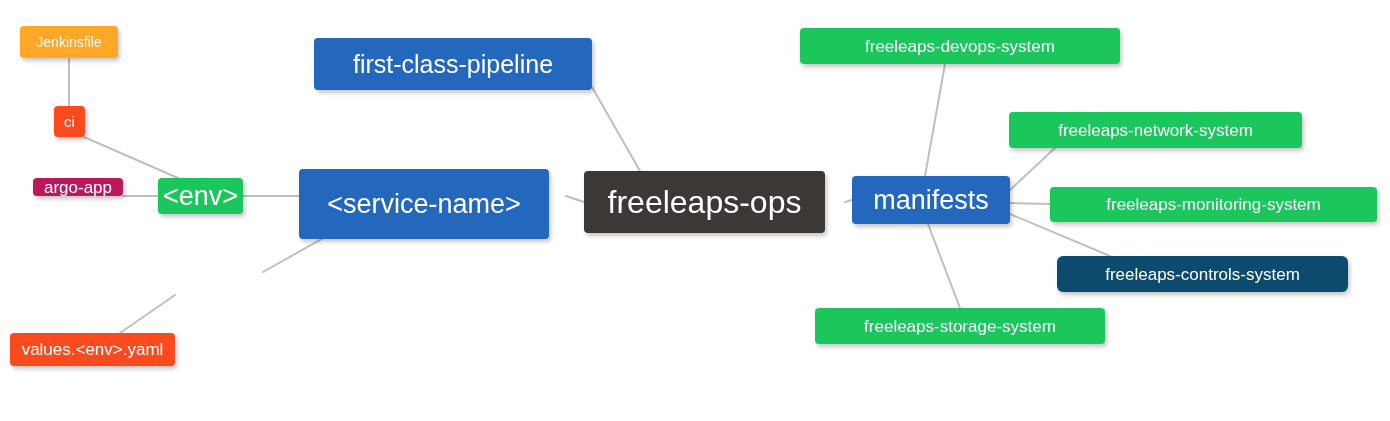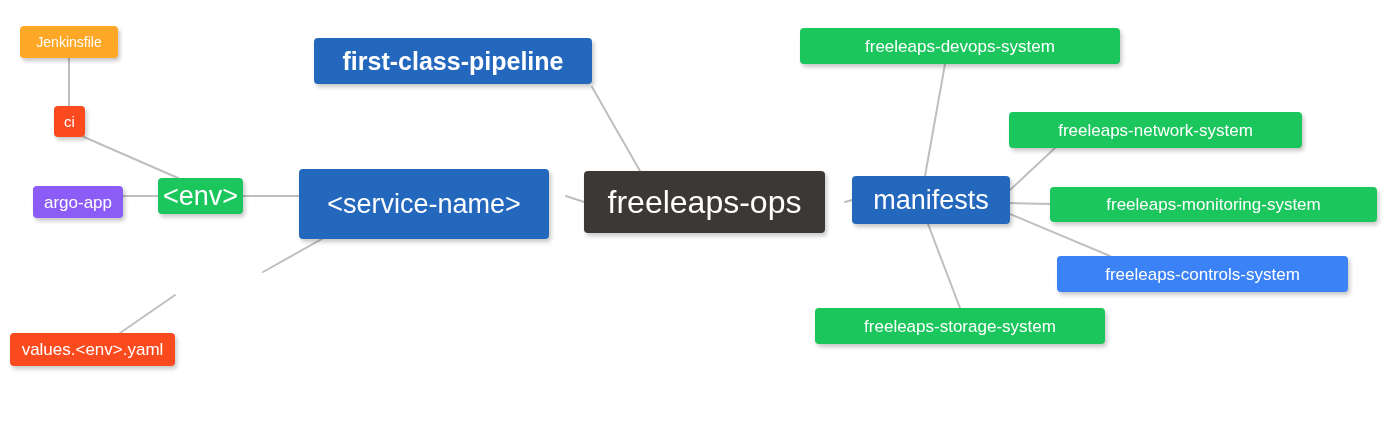--- a/index.html
+++ b/index.html
@@ -74,50 +74,50 @@
       <line x1="1010" y1="214" x2="1110" y2="256" stroke="#bfbfbf" stroke-width="2" stroke-linecap="round"></line>
       <line x1="928" y1="224" x2="960" y2="308" stroke="#bfbfbf" stroke-width="2" stroke-linecap="round"></line>
     </svg>
   <div id="node-layer">
       <div class="node t-root" style="left: 584px; top: 171px; width: 241px; height: 62px; background: rgb(60, 56, 54);">
         <span class="node-label">freeleaps-ops</span>
       </div>
       <div class="node t-l1" style="left: 299px; top: 169px; width: 250px; height: 70px; background: rgb(36, 104, 189);">
         <span class="node-label">&lt;service-name&gt;</span>
       </div>
-      <div class="node t-l1s" style="left: 314px; top: 38px; width: 278px; height: 46px; background: rgb(36, 104, 189); font-weight: bold;">
+      <div class="node t-l1s" style="left: 314px; top: 38px; width: 278px; height: 52px; background: rgb(36, 104, 189);">
         <span class="node-label">first-class-pipeline</span>
       </div>
       <div class="node t-l1" style="left: 852px; top: 176px; width: 158px; height: 48px; background: rgb(36, 104, 189);">
         <span class="node-label">manifests</span>
       </div>
       <div class="node t-l2" style="left: 158px; top: 178px; width: 85px; height: 36px; background: rgb(27, 199, 92);">
         <span class="node-label">&lt;env&gt;</span>
       </div>
       <div class="node t-sm" style="left: 54px; top: 106px; width: 31px; height: 31px; background: rgb(251, 74, 30);">
         <span class="node-label">ci</span>
       </div>
       <div class="node t-xs" style="left: 20px; top: 26px; width: 98px; height: 32px; background: rgb(255, 167, 38);">
         <span class="node-label">Jenkinsfile</span>
       </div>
-      <div class="node t-l3" style="left: 33px; top: 186px; width: 90px; height: 32px; background: #8b5cf6;">
+      <div class="node t-l3" style="left: 33px; top: 178px; width: 90px; height: 18px; background: #be185d;">
         <span class="node-label">argo-app</span>
       </div>
       <div class="node t-l3" style="left: 10px; top: 333px; width: 165px; height: 33px; background: rgb(251, 74, 30);">
         <span class="node-label">values.&lt;env&gt;.yaml</span>
       </div>
       <div class="node t-l3" style="left: 800px; top: 28px; width: 320px; height: 36px; background: rgb(27, 199, 92);">
         <span class="node-label">freeleaps-devops-system</span>
       </div>
       <div class="node t-l3" style="left: 1009px; top: 112px; width: 293px; height: 36px; background: rgb(27, 199, 92);">
         <span class="node-label">freeleaps-network-system</span>
       </div>
       <div class="node t-l3" style="left: 1050px; top: 187px; width: 327px; height: 35px; background: rgb(27, 199, 92);">
         <span class="node-label">freeleaps-monitoring-system</span>
       </div>
-      <div class="node t-l3" style="left: 1057px; top: 256px; width: 291px; height: 36px; background: #3b82f6;">
+      <div class="node t-l3" style="left: 1057px; top: 256px; width: 291px; height: 36px; background: #0c4a6e; border-radius: 6px;">
         <span class="node-label">freeleaps-controls-system</span>
       </div>
       <div class="node t-l3" style="left: 815px; top: 308px; width: 290px; height: 36px; background: rgb(27, 199, 92);">
         <span class="node-label">freeleaps-storage-system</span>
       </div>
     </div>
 </div>
 
 </body></html>

